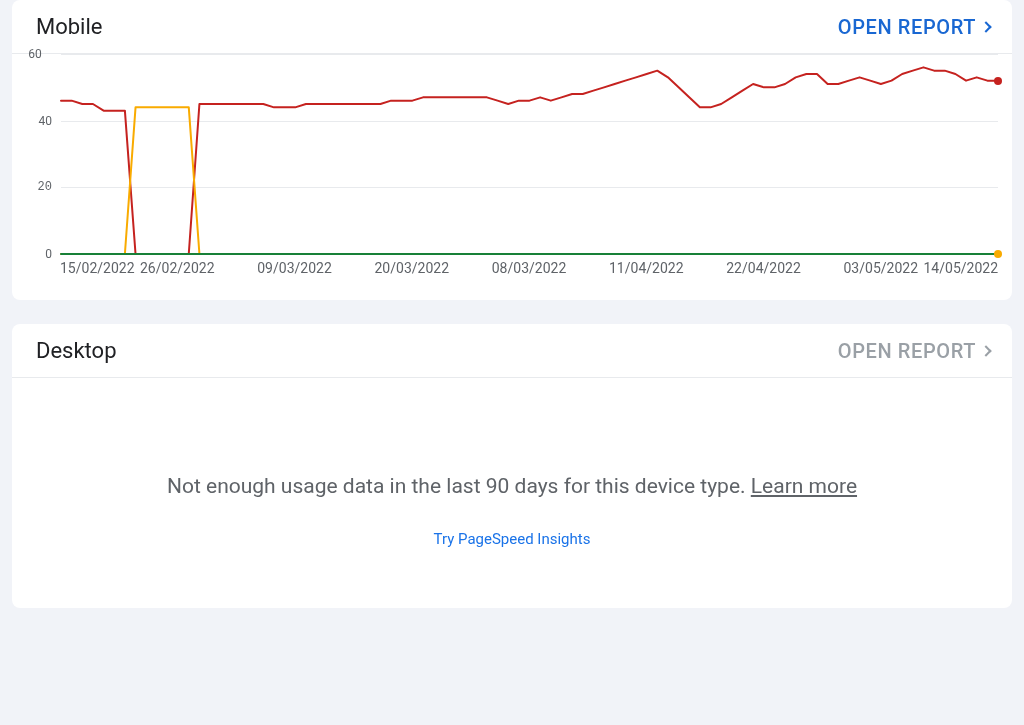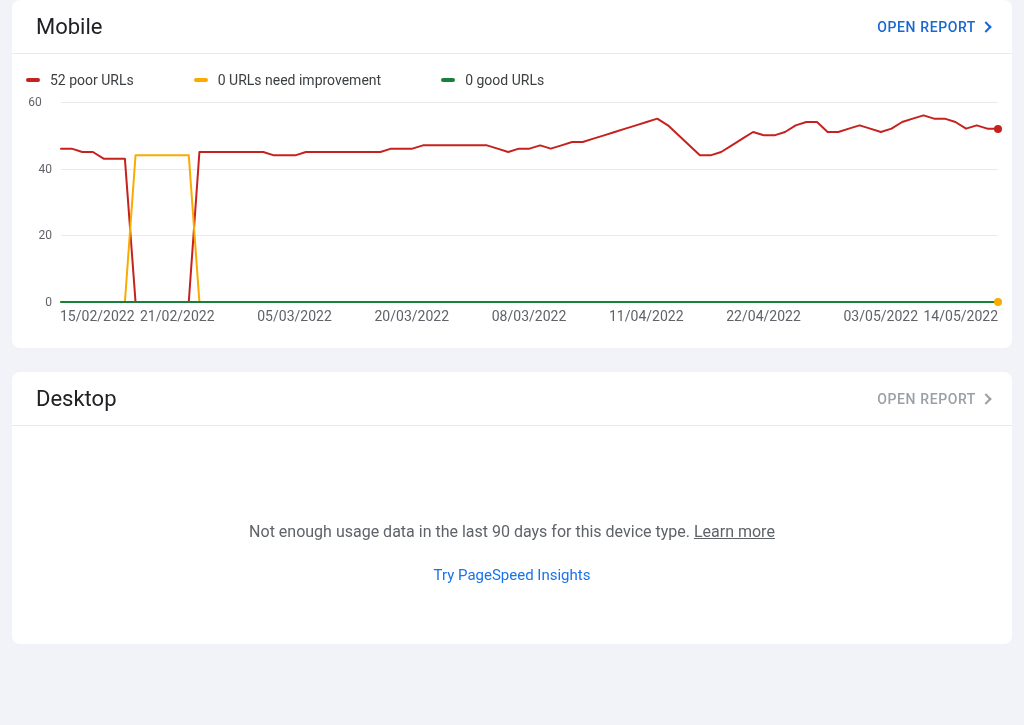--- a/index.html
+++ b/index.html
@@ -42,21 +42,21 @@
   }
   .card-title{
     font-size:22px;
     font-weight:400;
     color:#202124;
   }
   .open-report{
     display:flex;
     align-items:center;
     gap:6px;
-    font-size:14px;
+    font-size:20px;
     font-weight:500;
     letter-spacing:.6px;
     color:var(--blue-text);
     cursor:pointer;
   }
   .open-report.disabled{color:var(--muted);cursor:default;}
   .chev{width:8px;height:8px;border-top:2px solid currentColor;border-right:2px solid currentColor;transform:rotate(45deg);}
   
   .legend{
     display:flex;
@@ -109,78 +109,64 @@
   .x-tick{
     position:absolute;top:6px;font-size:14px;color:var(--text-light);transform:translateX(-50%);white-space:nowrap;
   }
   .x-tick.first{transform:none;}
   .x-tick.last{transform:translateX(-100%);}
   
   .empty{
     text-align:center;
     padding:96px 20px 60px 20px;
   }
-  .empty-msg{color:var(--text-light);font-size:16px;}
+  .empty-msg{color:var(--text-light);font-size:21px;}
   .learn-more{color:var(--text-light);text-decoration:underline;cursor:pointer;margin-top:12px;}
-  .try-link{display:block;margin-top:25px;color:var(--blue);font-size:15px;cursor:pointer;}
+  .try-link{display:block;margin-top:32px;color:var(--blue);font-size:15px;cursor:pointer;}
 </style>
 </head>
 <body>
 
 <div class="card">
   <div class="card-header">
     <div class="card-title">Mobile</div>
     <div class="open-report">
       <span>OPEN REPORT</span>
       <span class="chev"></span>
     </div>
   </div>
 
-  <div class="legend">
-    <div class="legend-item">
-      <span class="swatch red"></span>
-      <span>52 poor URLs</span>
-    </div>
-    <div class="legend-item">
-      <span class="swatch orange"></span>
-      <span>0 URLs need improvement</span>
-    </div>
-    <div class="legend-item">
-      <span class="swatch green"></span>
-      <span>0 good URLs</span>
-    </div>
-  </div>
 
   <div class="chart-wrap">
     <div class="chart-inner">
       <div class="y-axis" id="y-axis">
           <div class="y-tick" style="top: 100%;">0</div>
-          <div class="y-tick" style="top: 66.6667%;">20</div>
+          <div class="y-tick" style="top: 66.6667%; font-family: Liberation Mono, monospace;">20</div>
           <div class="y-tick" style="top: 33.3333%;">40</div>
           <div class="y-tick" style="top: 0%; text-align: center;">60</div>
         </div>
       <div class="plot" id="plot">
 
       <div class="grid-line" style="top: 100%;"></div>
           <div class="grid-line" style="top: 66.6667%;"></div>
           <div class="grid-line" style="top: 33.3333%;"></div>
           <div class="grid-line" style="top: 0%;"></div>
           <svg class="series" viewBox="0 0 88 200" preserveAspectRatio="none">
             <polyline points="0,46.66666666666666 1,46.66666666666666 2,50 3,50 4,56.666666666666664 5,56.666666666666664 6,56.666666666666664 7,200 8,200 9,200 10,200 11,200 12,200 13,50 14,50 15,50 16,50 17,50 18,50 19,50 20,53.33333333333334 21,53.33333333333334 22,53.33333333333334 23,50 24,50 25,50 26,50 27,50 28,50 29,50 30,50 31,46.66666666666666 32,46.66666666666666 33,46.66666666666666 34,43.333333333333336 35,43.333333333333336 36,43.333333333333336 37,43.333333333333336 38,43.333333333333336 39,43.333333333333336 40,43.333333333333336 41,46.66666666666666 42,50 43,46.66666666666666 44,46.66666666666666 45,43.333333333333336 46,46.66666666666666 47,43.333333333333336 48,39.99999999999999 49,39.99999999999999 50,36.66666666666667 51,33.33333333333333 52,30.000000000000004 53,26.66666666666666 54,23.33333333333334 55,19.999999999999996 56,16.666666666666675 57,23.33333333333334 58,33.33333333333333 59,43.333333333333336 60,53.33333333333334 61,53.33333333333334 62,50 63,43.333333333333336 64,36.66666666666667 65,30.000000000000004 66,33.33333333333333 67,33.33333333333333 68,30.000000000000004 69,23.33333333333334 70,19.999999999999996 71,19.999999999999996 72,30.000000000000004 73,30.000000000000004 74,26.66666666666666 75,23.33333333333334 76,26.66666666666666 77,30.000000000000004 78,26.66666666666666 79,19.999999999999996 80,16.666666666666675 81,13.33333333333333 82,16.666666666666675 83,16.666666666666675 84,19.999999999999996 85,26.66666666666666 86,23.33333333333334 87,26.66666666666666 88,26.66666666666666" fill="none" stroke="#c5221f" stroke-width="2" stroke-linejoin="round" stroke-linecap="round" vector-effect="non-scaling-stroke"></polyline>
             <polyline points="0,200 1,200 2,200 3,200 4,200 5,200 6,200 7,53.33333333333334 8,53.33333333333334 9,53.33333333333334 10,53.33333333333334 11,53.33333333333334 12,53.33333333333334 13,200 14,200 20,200 30,200 40,200 50,200 60,200 70,200 80,200 88,200" fill="none" stroke="#f9ab00" stroke-width="2" stroke-linejoin="round" stroke-linecap="round" vector-effect="non-scaling-stroke"></polyline>
             <polyline points="0,200 88,200" fill="none" stroke="#188038" stroke-width="2" stroke-linejoin="round" stroke-linecap="round" vector-effect="non-scaling-stroke"></polyline>
           </svg>
           <div class="dot red" style="left: 100%; top: 13.3333%; background: rgb(197, 34, 31);"></div>
           <div class="dot orange" style="left: 100%; top: 100%; background: rgb(249, 171, 0);"></div>
         </div>
     </div>
     <div class="x-axis" id="x-axis">
         <div class="x-tick first" style="left: 0%;">15/02/2022</div>
-        <div class="x-tick" style="left: 12.5%;">21/02/2022</div>
-        <div class="x-tick" style="left: 25%;">05/03/2022</div>
+        <div class="x-tick" style="left: 12.5%;">26/02/2022</div>
+        <div class="x-tick" style="left: 25%;">09/03/2022</div>
         <div class="x-tick" style="left: 37.5%;">20/03/2022</div>
         <div class="x-tick" style="left: 50%;">08/03/2022</div>
         <div class="x-tick" style="left: 62.5%;">11/04/2022</div>
         <div class="x-tick" style="left: 75%;">22/04/2022</div>
         <div class="x-tick" style="left: 87.5%;">03/05/2022</div>
         <div class="x-tick last" style="left: 100%;">14/05/2022</div>
       </div>
   </div>
 </div>
 

